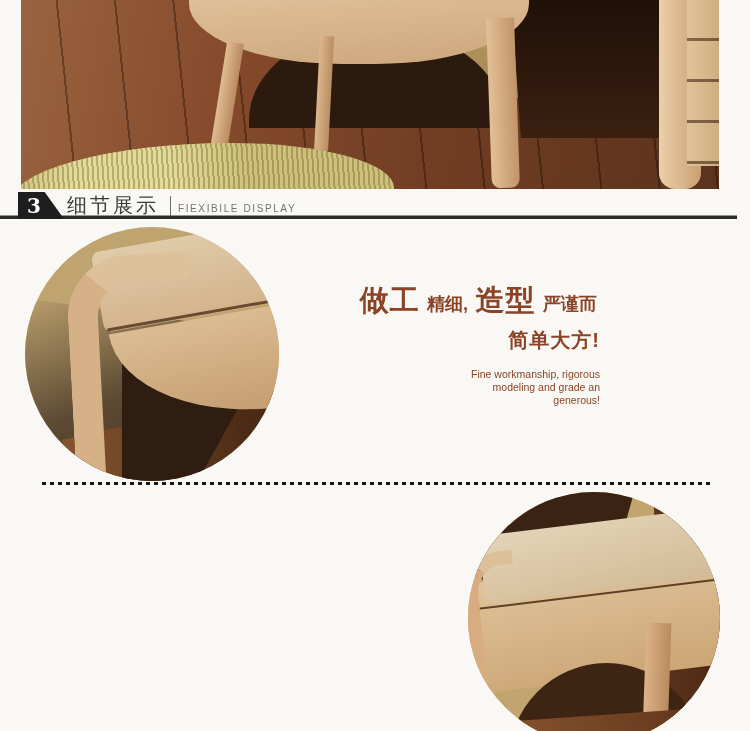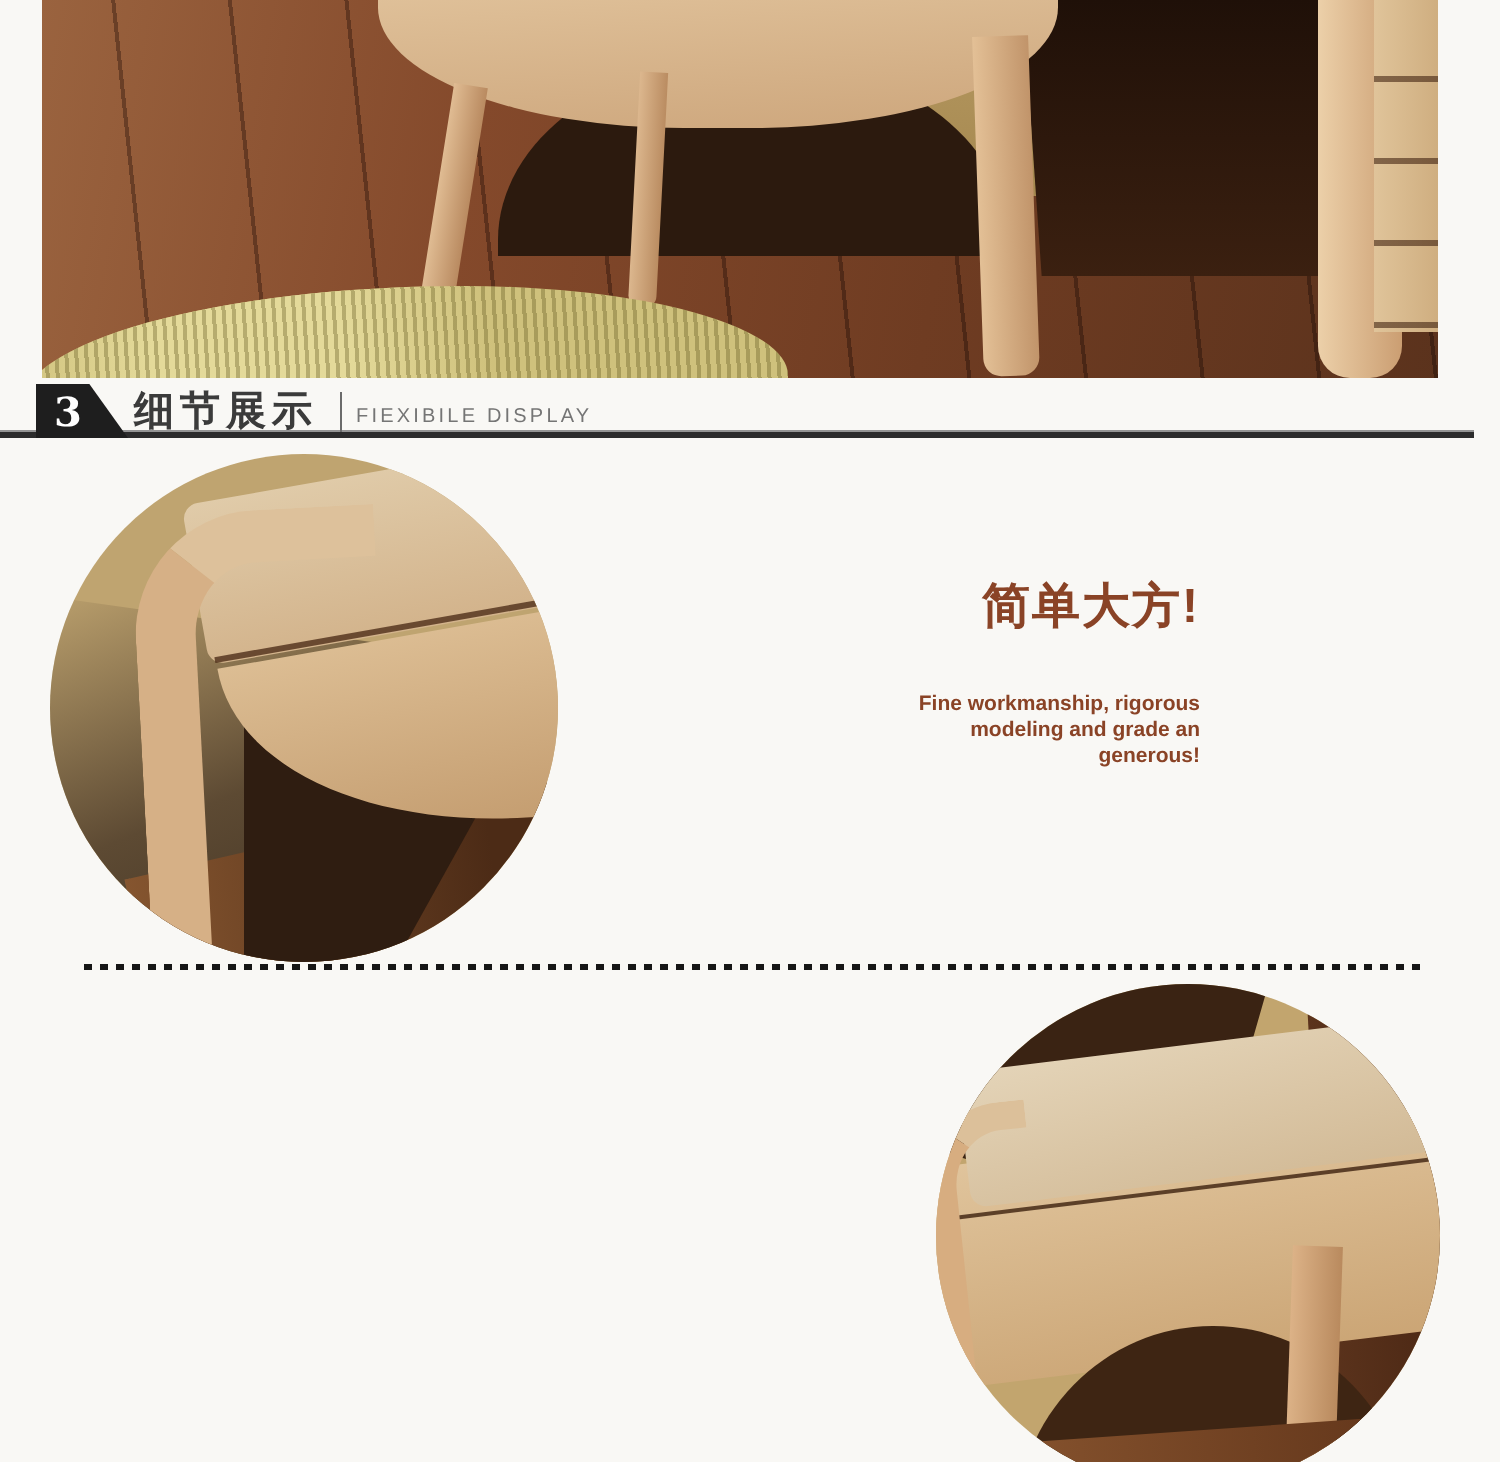--- a/index.html
+++ b/index.html
@@ -29,31 +29,31 @@
   .ph-rug-tx{left:0;top:0;width:100%;height:100%;
     background:repeating-linear-gradient(86deg,rgba(96,86,30,.35) 0 2px,rgba(0,0,0,0) 2px 5px),
     radial-gradient(circle at 30% 60%, #e4da9a 0 18%, rgba(0,0,0,0) 45%);}
 
   
   .banner-rule{left:0;top:215px;width:737px;height:4px;background:linear-gradient(#949494 0 1px,#2c2c2c 1px);}
   .badge{left:18px;top:192px;width:46px;height:27px;background:#1e1e1e;
     -webkit-clip-path:polygon(0 0,58% 0,100% 100%,0 100%);clip-path:polygon(0 0,58% 0,100% 100%,0 100%);}
   .badge span{position:static;display:block;padding:2px 0 0 9px;color:#fff;
     font:bold 20px "DejaVu Serif", serif;}
-  .banner-title{left:67px;top:192px;font-size:20px;font-weight:bold;color:#3b3b3b;letter-spacing:3px;white-space:nowrap;}
+  .banner-title{left:67px;top:192px;font-size:20px;font-weight:normal;color:#3b3b3b;letter-spacing:3px;white-space:nowrap;}
   .banner-div{left:170px;top:196px;width:1px;height:20px;background:#6b6b6b;}
   .banner-sub{left:178px;top:203px;font-size:10px;color:#757575;letter-spacing:1.6px;white-space:nowrap;}
 
   
   .tblock{text-align:right;color:#8a4326;white-space:nowrap;}
   .tblock .l1{position:static;display:block;}
   .t-big{position:static;font-size:29px;font-weight:bold;letter-spacing:1px;}
   .t-small{position:static;font-size:18px;font-weight:bold;margin:0 3px;}
-  .t-line2{position:static;display:block;font-size:24px;font-weight:bold;margin-top:6px;letter-spacing:1px;}
-  .t-en{position:static;display:block;margin-top:27px;font-size:10.5px;line-height:13px;font-weight:bold;white-space:normal;}
+  .t-line2{position:static;display:block;font-size:20px;font-weight:bold;margin-top:6px;letter-spacing:1px;}
+  .t-en{position:static;display:block;margin-top:14px;font-size:10.5px;line-height:13px;font-weight:normal;white-space:normal;}
   .s1-text{top:281px;right:150px;}
   .s2-text{top:549px;right:428px;}
 
   
   .dotted{left:42px;top:482px;width:668px;height:3px;
     background:repeating-linear-gradient(90deg,#161616 0 4px,rgba(0,0,0,0) 4px 8px);}
 
   
   .circle{border-radius:50%;overflow:hidden;background:#bfa470;}
   .c1{left:25px;top:227px;width:254px;height:254px;}
@@ -118,20 +118,26 @@
     <div class="c1-shade"></div>
     <div class="c1-floor"></div>
     <div class="c1-gap"></div>
     <div class="c1-seat"></div>
     <div class="c1-seam"></div>
     <div class="c1-apron"></div>
     <div class="c1-leg"></div>
   </div>
 
   <div class="tblock s1-text">
+    <span class="l1">
+      <span class="t-big">做工</span>
+      <span class="t-small">精细,</span>
+      <span class="t-big">造型</span>
+      <span class="t-small">严谨而</span>
+    </span>
     <span class="t-line2">简单大方!</span>
     <span class="t-en">
       <span style="position:static">Fine workmanship, rigorous</span><br>
       <span style="position:static">modeling and grade an</span><br>
       <span style="position:static">generous!</span>
     </span>
   </div>
 
   <div class="dotted"></div>
 

